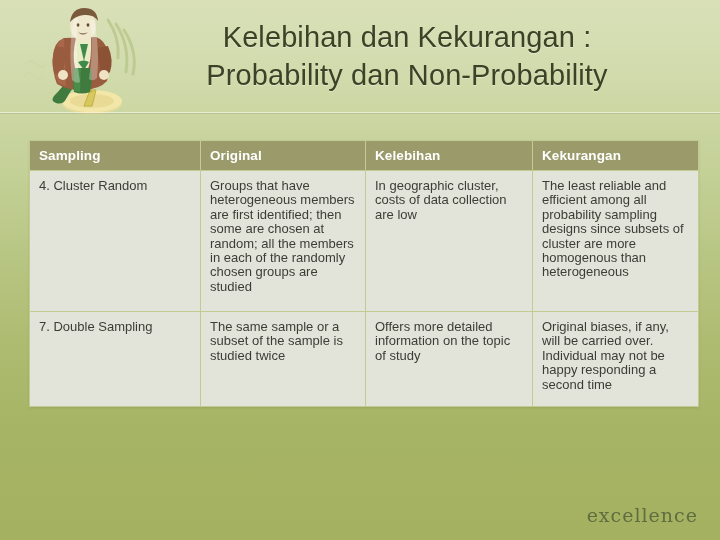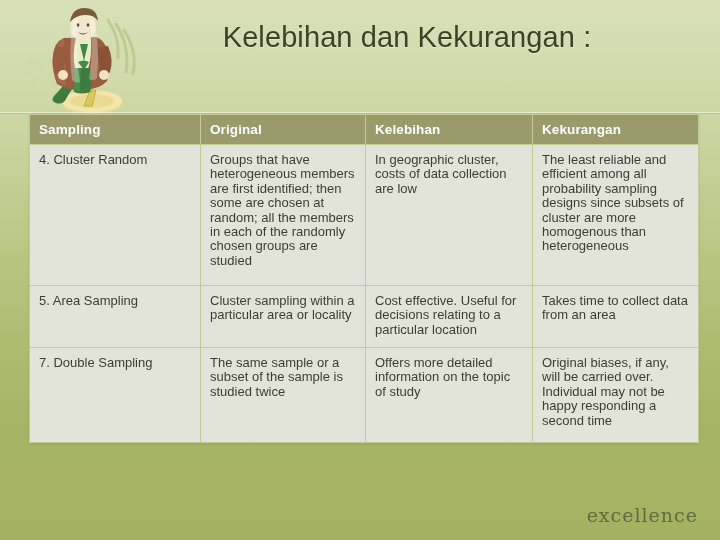--- a/index.html
+++ b/index.html
@@ -78,21 +78,21 @@
     top: 2px;
     width: 122px;
     height: 118px;
   }
   #clipart svg { display: block; }
 
   
   #content-table {
     position: absolute;
     left: 29px;
-    top: 114px;
+    top: 140px;
     width: 669px;
     border-collapse: collapse;
     table-layout: fixed;
     box-shadow: 0 1px 2px rgba(90,100,60,0.18);
   }
   #content-table col.c1 { width: 171px; }
   #content-table col.c2 { width: 165px; }
   #content-table col.c3 { width: 167px; }
   #content-table col.c4 { width: 166px; }
 
@@ -201,20 +201,21 @@
 
         <g fill="#ffffff" opacity="0.30">
           <path d="M54 16 q-6 30 -2 62 q4 4 8 2 q-6 -32 -2 -64 z"></path>
           <path d="M74 18 q6 28 3 58 q-4 4 -8 1 q5 -30 1 -59 z"></path>
         </g>
       </svg>
     </div>
 
     <div id="slide-title">
       <span class="tline">Kelebihan dan Kekurangan :</span>
+      <span class="tline">Probability dan Non-Probability</span>
     </div>
   </div>
 
   <div id="title-rule"></div>
   <div id="title-rule2"></div>
 
   <table id="content-table">
     <colgroup>
       <col class="c1">
         <col class="c2">
@@ -229,26 +230,20 @@
         <th>Kekurangan</th>
       </tr>
     </thead>
     <tbody>
       <tr class="row-tall">
         <td>4. Cluster Random</td>
         <td>Groups that have heterogeneous members are first identified; then some are chosen at random; all the members in each of the randomly chosen groups are studied</td>
         <td>In geographic cluster, costs of data collection are low</td>
         <td>The least reliable and efficient among all probability sampling designs since subsets of cluster are more homogenous than heterogeneous</td>
       </tr>
-      <tr class="row-mid">
-        <td>5. Area Sampling</td>
-        <td>Cluster sampling within a particular area or locality</td>
-        <td>Cost effective. Useful for decisions relating to a particular location</td>
-        <td>Takes time to collect data from an area</td>
-      </tr>
       <tr class="row-low">
         <td>7. Double Sampling</td>
         <td>The same sample or a subset of the sample is studied twice</td>
         <td>Offers more detailed information on the topic of study</td>
         <td>Original biases, if any, will be carried over. Individual may not be happy responding a second time</td>
       </tr>
     </tbody>
   </table>
 
   <div id="excellence">excellence</div>

